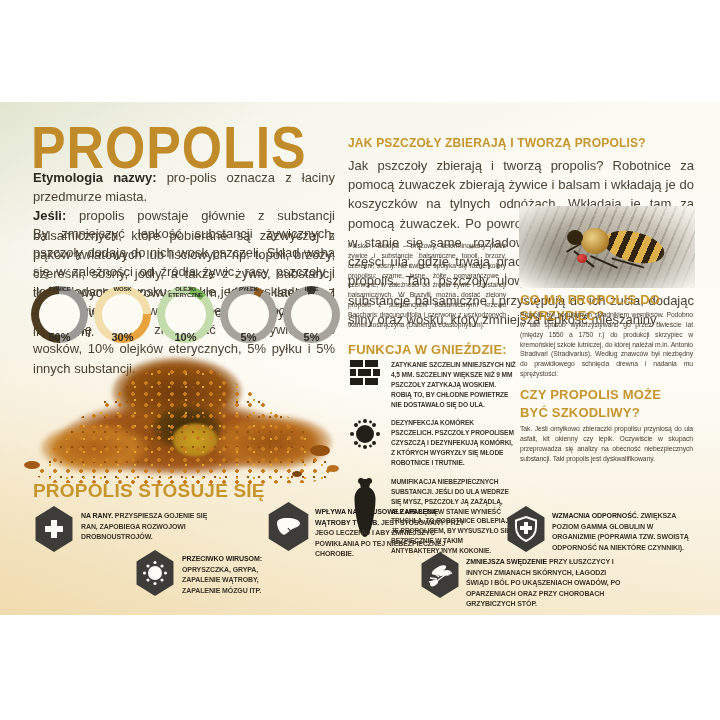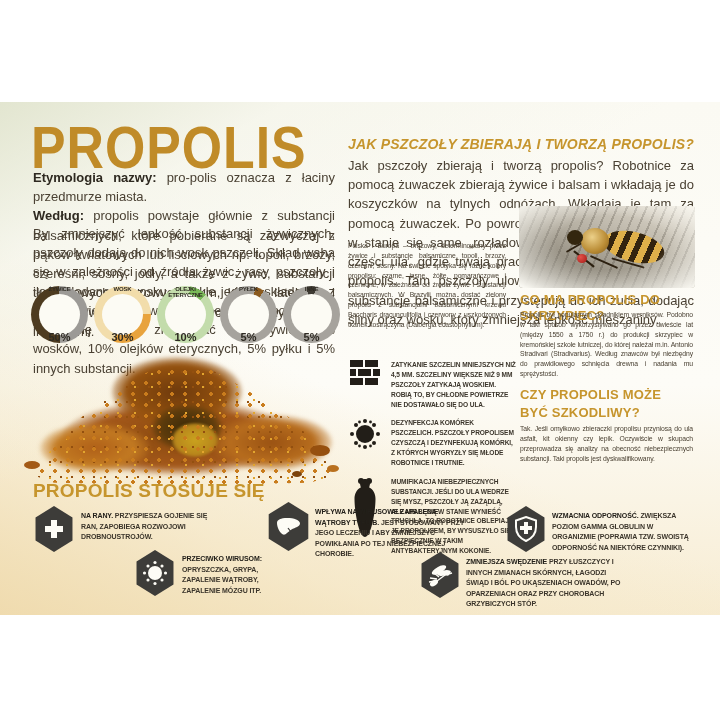--- a/index.html
+++ b/index.html
@@ -15,21 +15,21 @@
       linear-gradient(180deg,#fbfaf3 0%,#fdfcf7 55%,#f7ecd2 100%);
   }
   .abs{position:absolute;}
   
   .big-title{
     left:31px;top:16px;width:320px;
     font-size:54px;line-height:1;font-weight:800;color:#c08b28;
     letter-spacing:1px;transform:scale(.96,1.08);transform-origin:left top;
   }
   .h-gold{font-weight:800;color:#c6952d;letter-spacing:.2px;line-height:1.2;}
-  .h-lg{font-size:14px;font-style:italic;}
+  .h-lg{font-size:12px;}
   .h-md{font-size:13px;}
   
   .body-txt{font-size:13px;line-height:1.48;text-align:justify;color:#4a4133;}
   .body-sm{font-size:6.8px;line-height:1.45;letter-spacing:-.1px;}
   .intro-line b{color:#2e2920;}
   
   .donut-row{left:31px;top:184px;width:315px;display:flex;gap:6px;}
   .donut{width:57px;height:57px;border-radius:50%;position:relative;flex:0 0 auto;}
   .donut::before{content:"";position:absolute;inset:8px;border-radius:50%;background:#fcfbf4;}
   .donut .lbls{position:absolute;inset:0;display:flex;flex-direction:column;align-items:center;justify-content:space-between;text-align:center;}
@@ -76,21 +76,21 @@
 </style>
 </head>
 <body>
 
 <div class="poster">
 
   <div class="abs big-title">PROPOLIS</div>
 
   <div class="abs body-txt" style="left:33px;top:66px;width:302px;">
     <div class="intro-line"><b>Etymologia nazwy:</b> <span>pro-polis oznacza z łaciny przedmurze miasta.</span></div>
-    <div class="intro-line"><b>Według:</b> <span>propolis powstaje głównie z substancji balsamicznych, które pobierane są zazwyczaj z pąków kwiatowych lub liściowych np. topoli, brzozy, czereśni, sosny, jodły, a także z żywic, substancji tłuszczowych, śluzowych, gum, klejów, lateksów i innych wydzielin chroniących rośliny przed infekcjami.</span></div>
+    <div class="intro-line"><b>Jeśli:</b> <span>propolis powstaje głównie z substancji balsamicznych, które pobierane są zazwyczaj z pąków kwiatowych lub liściowych np. topoli, brzozy, czereśni, sosny, jodły, a także z żywic, substancji tłuszczowych, śluzowych, gum, klejów, lateksów i innych wydzielin chroniących rośliny przed infekcjami.</span></div>
   </div>
 
   <div class="abs body-txt" style="left:33px;top:122px;width:302px;">By zmniejszyć lepkość substancji żywicznych, pszczoły dodają do nich wosk pszczeli. Skład waha się w zależności od źródła żywic, rasy pszczoły i ilości dodanego wosku. Zwykle jednak składa się z 70% żywic i 30% wosku. Inne źródła podają, że może się w nim znajdować 50% żywic, 30% wosków, 10% olejków eterycznych, 5% pyłku i 5% innych substancji.</div>
 
   <div class="abs donut-row">
     <div class="donut" style="background: conic-gradient(from 180deg, rgb(77, 59, 32) 0deg, rgb(77, 59, 32) 50%, rgb(156, 154, 150) 50%, rgb(156, 154, 150) 100%);">
       <div class="lbls">
           <span class="nm">ŻYWICE</span>
           <span class="pc">50%</span>
         </div>
@@ -133,20 +133,21 @@
     <div class="crumb" style="left:288px;top:100px;width:20px;height:11px;background:#96500f;"></div>
     <div class="crumb" style="left:305px;top:120px;width:12px;height:7px;background:#b9701e;"></div>
     <div class="crumb" style="left:270px;top:126px;width:10px;height:6px;background:#7c430c;"></div>
   </div>
 
   <div class="abs h-gold h-lg" style="left:348px;top:34px;width:350px;">JAK PSZCZOŁY ZBIERAJĄ I TWORZĄ PROPOLIS?</div>
   <div class="abs body-txt" style="left:348px;top:54px;width:346px;">Jak pszczoły zbierają i tworzą propolis? Robotnice za pomocą żuwaczek zbierają żywice i balsam i wkładają je do koszyczków na tylnych odnóżach. Wkładają je tam za pomocą żuwaczek. Po powrocie do gniazda nie są jednak w stanie się same „rozładować”. Dlatego wędrują do tej części ula, gdzie trwają prace, do których niezbędny jest propolis. Tam pszczoły ulowe podbierają od zbieraczek substancje balsamiczne i przystępują do ich żucia, dodając śliny oraz wosku, który zmniejsza lepkość mieszaniny.</div>
 
   <div class="abs body-txt body-sm" style="left:348px;top:139px;width:158px;">Polska i Europa – brązowy, determinowany przez żywice i substancje balsamiczne topoli, brzozy, czereśni, sosny. Na świecie spotyka się różne kolory propolisu: czarne, jasne, żółte, pomarańczowe i czerwone, w zależności od źródła żywic i substancji balsamicznych. W Brazylii można dostać zielony propolis z substancjami balsamicznymi krzewu Baccharis dracunculifolia i czerwony z uszkodzonych tkanek kostrączyna (Dalbergia ecastophyllum).</div>
 
+  <div class="abs h-gold h-md" style="left:348px;top:240px;width:170px;">FUNKCJA W GNIEŹDZIE:</div>
 
   <div class="abs" style="left:348px;top:258px;width:168px;">
     <div class="fn-item">
       <span class="fn-ico">
         <svg width="30" height="25" viewBox="0 0 30 25">
           <g fill="#221e18">
             <rect x="0" y="0" width="13" height="7"></rect>
               <rect x="15" y="0" width="13" height="7"></rect>
             <rect x="-6" y="9" width="12" height="7"></rect>
               <rect x="8" y="9" width="13" height="7"></rect>

